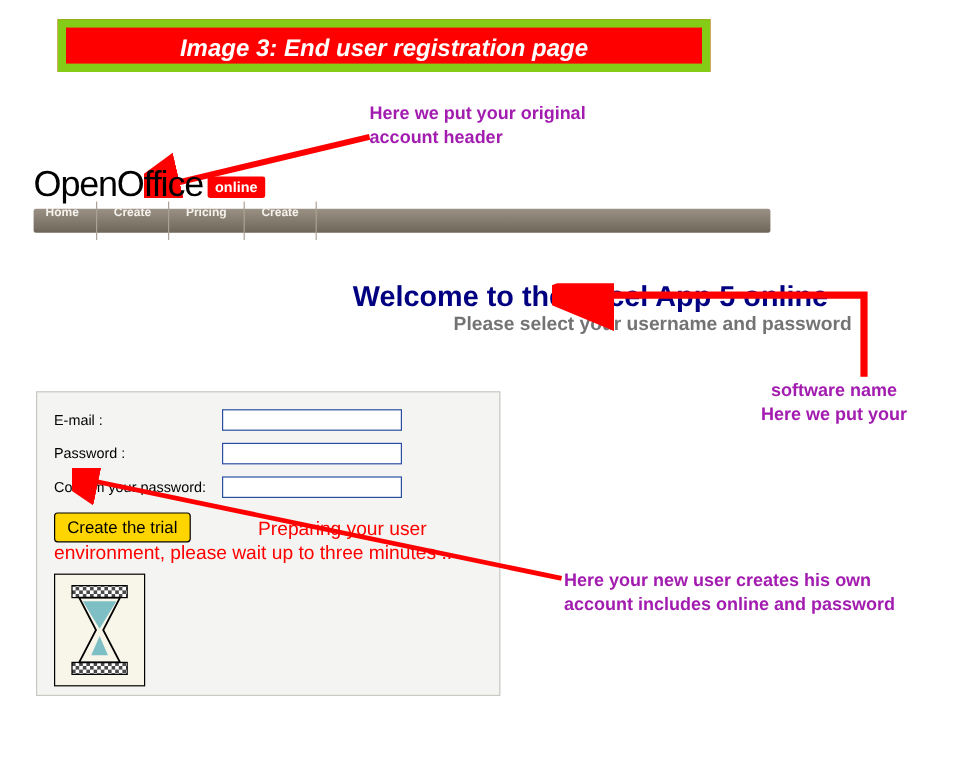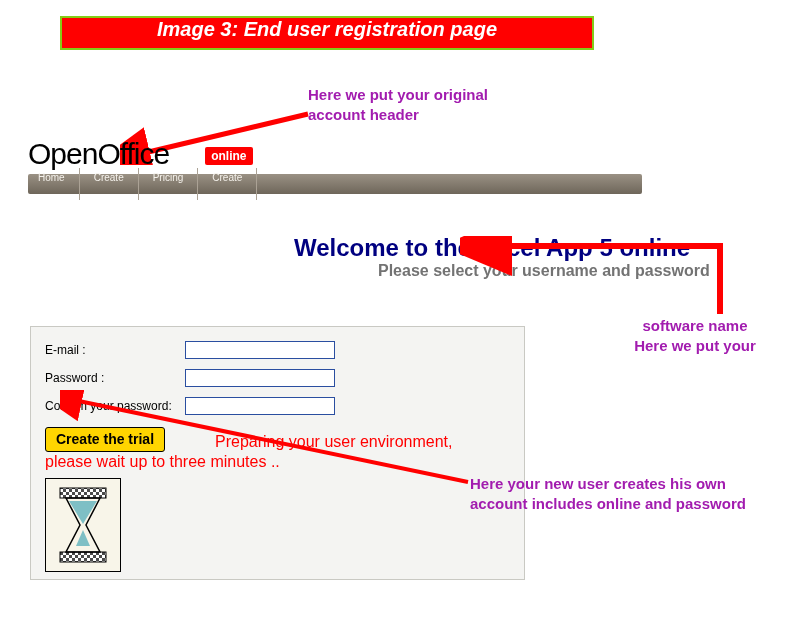--- a/index.html
+++ b/index.html
@@ -16,99 +16,100 @@
     width: 800px;
     height: 640px;
     background: #fff;
     font-family: Arial, Helvetica, sans-serif;
     position: relative;
     overflow: hidden;
   }
   
   .title-banner {
     position: absolute;
-    left: 60px; top: 16px;
+    left: 48px; top: 16px;
     width: 530px; height: 30px;
     background: var(--red);
-    border: 2px solid #84cc16;
-    display: flex; align-items: flex-start; justify-content: center;
+    border: 7px solid #84cc16;
+    display: flex; align-items: flex-end; justify-content: center;
   }
   .title-banner span {
     color: #fff;
     font-size: 20px;
     font-weight: bold;
     font-style: italic;
   }
 
   
   .logo-wrap {
     position: absolute;
     left: 28px; top: 137px;
-    display: flex; align-items: flex-end; gap: 16px;
+    display: flex; align-items: flex-end;
   }
   .logo-a { color:#000; font-size:30px; font-weight:400; }
   .logo-a .open { letter-spacing:-1px; }
   .logo-badge {
     background: var(--red);
     color:#fff; font-size:12px; font-weight:bold;
-    padding:2px 6px; margin-left:20px; margin-bottom:6px;
+    padding:2px 6px; margin-left:4px; margin-bottom:6px;
     border-radius:2px;
   }
   nav.topnav {
     position:absolute; left:28px; top:174px;
     width:614px; height:20px;
     background: linear-gradient(#9a9184,#6e665a);
     display:flex; align-items:center;
     font-size:10px; color:#f5f2ec;
     border-radius:2px;
   }
   nav.topnav .nav-item {
     padding:0 14px; line-height:20px; height:32px;
     border-right:1px solid #aba295;
     cursor:pointer;
+    font-weight:bold;
   }
   nav.topnav .nav-item:first-child { padding-left:10px; }
 
   
   .headline {
     position:absolute; left:294px; top:234px;
     color: var(--navy);
     font-size:24px; font-weight:bold;
     white-space:nowrap;
   }
   .subheadline {
     position:absolute; left:378px; top:262px;
     font-size:16px; font-weight:bold; color:#737373;
   }
 
   
   .form-panel {
     position:absolute; left:30px; top:326px;
-    width:495px; height:254px;
+    width:387px; height:254px;
     background: var(--form-bg);
     border:1px solid #c9c9c3;
     padding:14px 28px 10px 14px;
     box-sizing:border-box;
     font-size:12px;
   }
   .form-row { display:flex; align-items:center; margin-bottom:10px; }
   .form-row label { width:140px; }
   .form-row input {
     width:150px; height:18px;
     border:1px solid #2a4ea0;
     background:#fff;
     box-sizing:border-box;
   }
   .create-btn {
     display:inline-block;
     background: var(--yellow);
     border:1px solid #000;
     border-radius:3px;
     padding:3px 10px 4px 10px;
-    font-size:14px; font-weight:bold;
+    font-size:14px; font-weight:normal;
     cursor:pointer;
     margin-top:2px;
   }
   .prep-msg {
     color: var(--red);
     font-size:16px;
     line-height:1.25;
     margin-top:-20px;
     margin-left:0;
     text-indent:170px;

